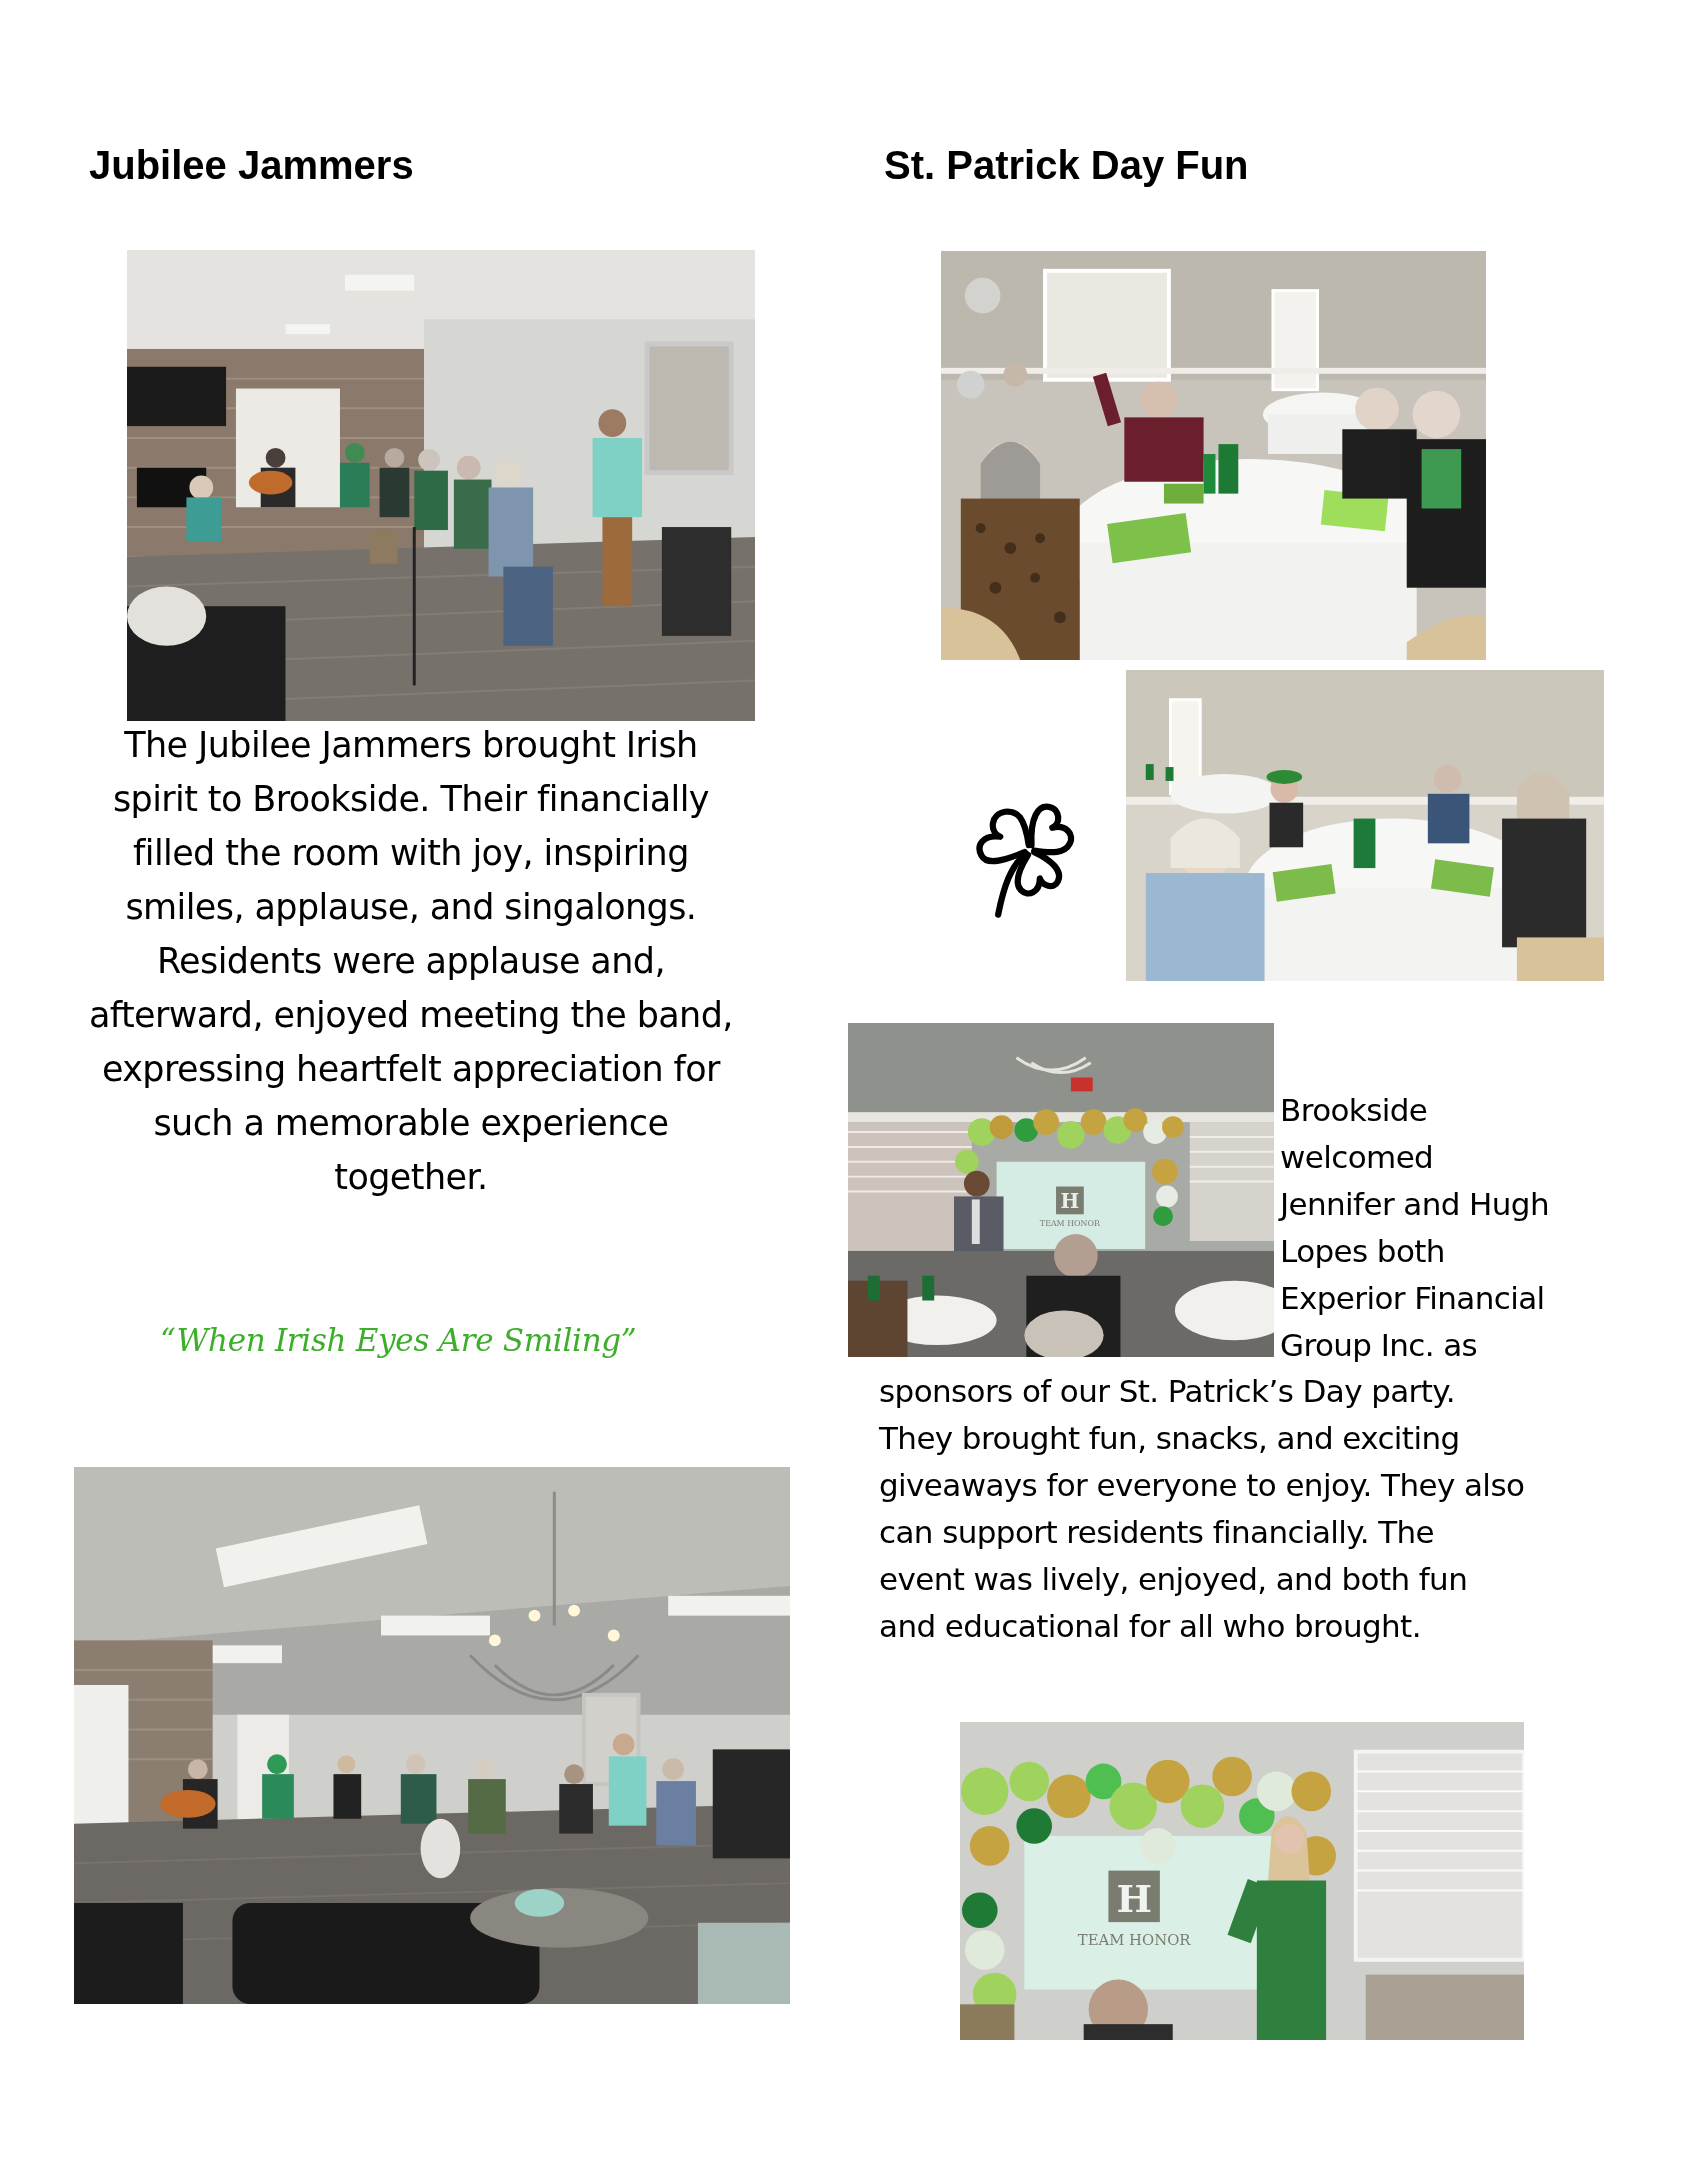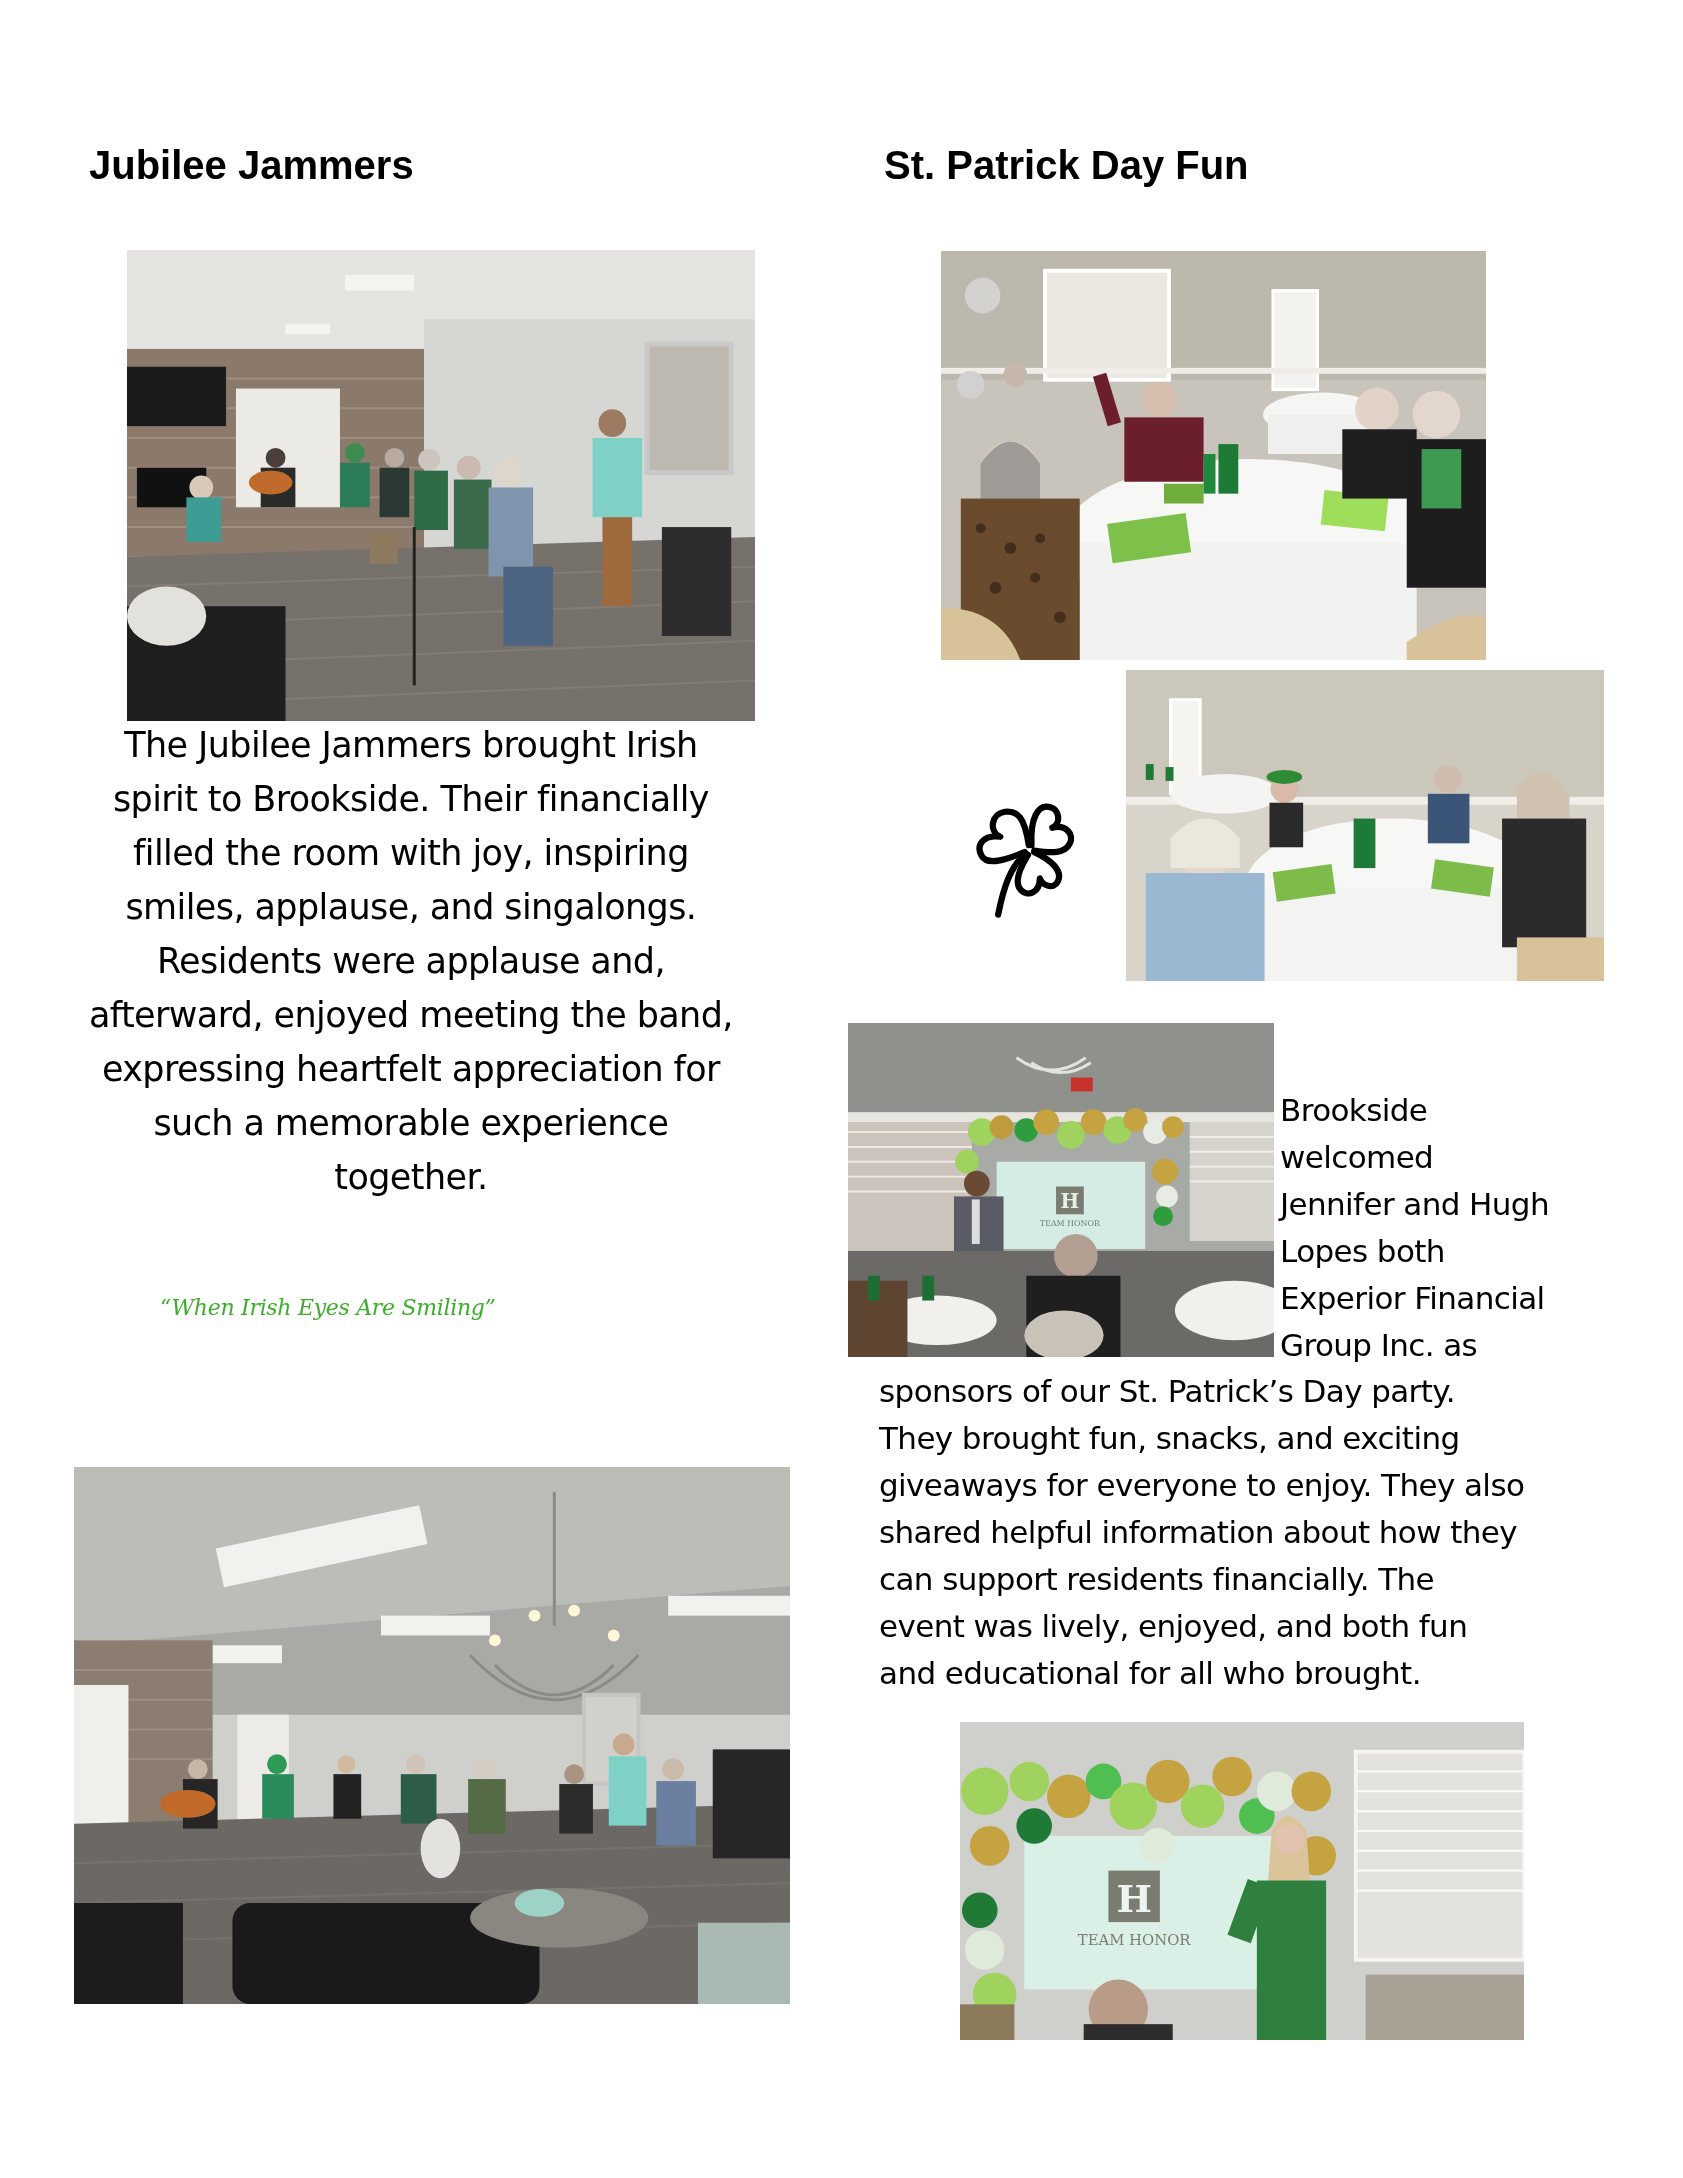--- a/index.html
+++ b/index.html
@@ -1,21 +1,21 @@
 <!DOCTYPE html>
 <html><head>
 <meta charset="utf-8">
 <style>
   html, body { margin: 0; padding: 0; background: #ffffff; }
   body { width: 1683px; height: 2178px; position: relative; overflow: hidden; font-family: "Liberation Sans", sans-serif; color: #000; }
   .abs { position: absolute; }
   .heading { font-family: "Liberation Sans", sans-serif; font-weight: bold; font-size: 40px; line-height: 1; white-space: nowrap; }
   .body-left { font-family: "DejaVu Sans", sans-serif; font-size: 35px; line-height: 54px; letter-spacing: -0.6px; white-space: nowrap; }
   .body-right { font-family: "DejaVu Sans", sans-serif; font-size: 31px; line-height: 47px; letter-spacing: -0.6px; white-space: nowrap; }
-  .quote { font-family: "DejaVu Serif", serif; font-style: italic; font-size: 22px; color: #3cae2a; white-space: nowrap; letter-spacing: -0.3px; }
+  .quote { font-family: "DejaVu Serif", serif; font-style: italic; font-size: 31px; color: #3cae2a; white-space: nowrap; letter-spacing: -0.3px; margin-top: 27px; }
   .photo { overflow: hidden; }
   .photo svg { display: block; width: 100%; height: 100%; }
 </style>
 </head>
 <body>
 
 <div class="abs heading" style="left:89px; top:145px;">Jubilee Jammers</div>
 
 <div class="abs photo" style="left:127px; top:250px; width:628px; height:471px;">
   <svg viewBox="0 0 634 476" preserveAspectRatio="none">
@@ -297,21 +297,20 @@
   <div>Jennifer and Hugh</div>
   <div>Lopes both</div>
   <div>Experior Financial</div>
   <div>Group Inc. as</div>
 </div>
 
 <div class="abs body-right" style="left:879px; top:1368px;">
   <div>sponsors of our St. Patrick’s Day party.</div>
   <div>They brought fun, snacks, and exciting</div>
   <div>giveaways for everyone to enjoy. They also</div>
-  <div>shared helpful information about how they</div>
   <div>can support residents financially. The</div>
   <div>event was lively, enjoyed, and both fun</div>
   <div>and educational for all who brought.</div>
 </div>
 
 <div class="abs photo" style="left:960px; top:1722px; width:564px; height:318px;">
   <svg viewBox="0 0 570 321" preserveAspectRatio="none">
     <rect width="570" height="321" fill="#cfd0cc"></rect>
     <rect x="400" y="30" width="170" height="210" fill="#e4e2de" stroke="#f4f4f2" stroke-width="4"></rect>
     <g stroke="#fafaf8" stroke-width="2">

